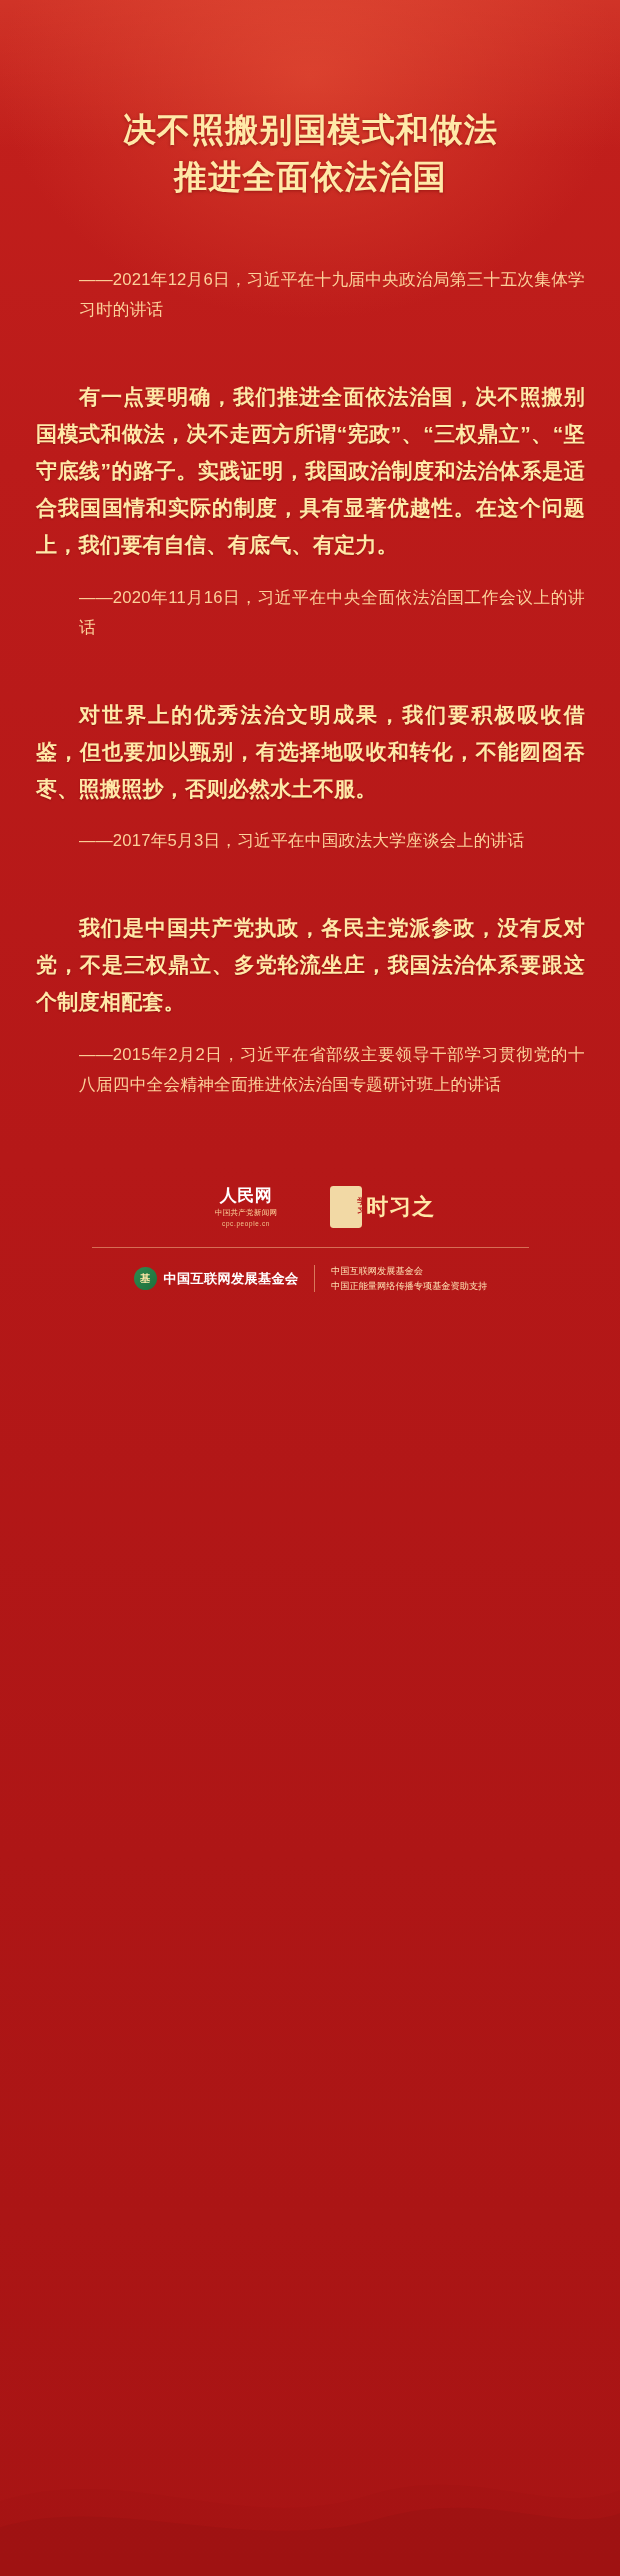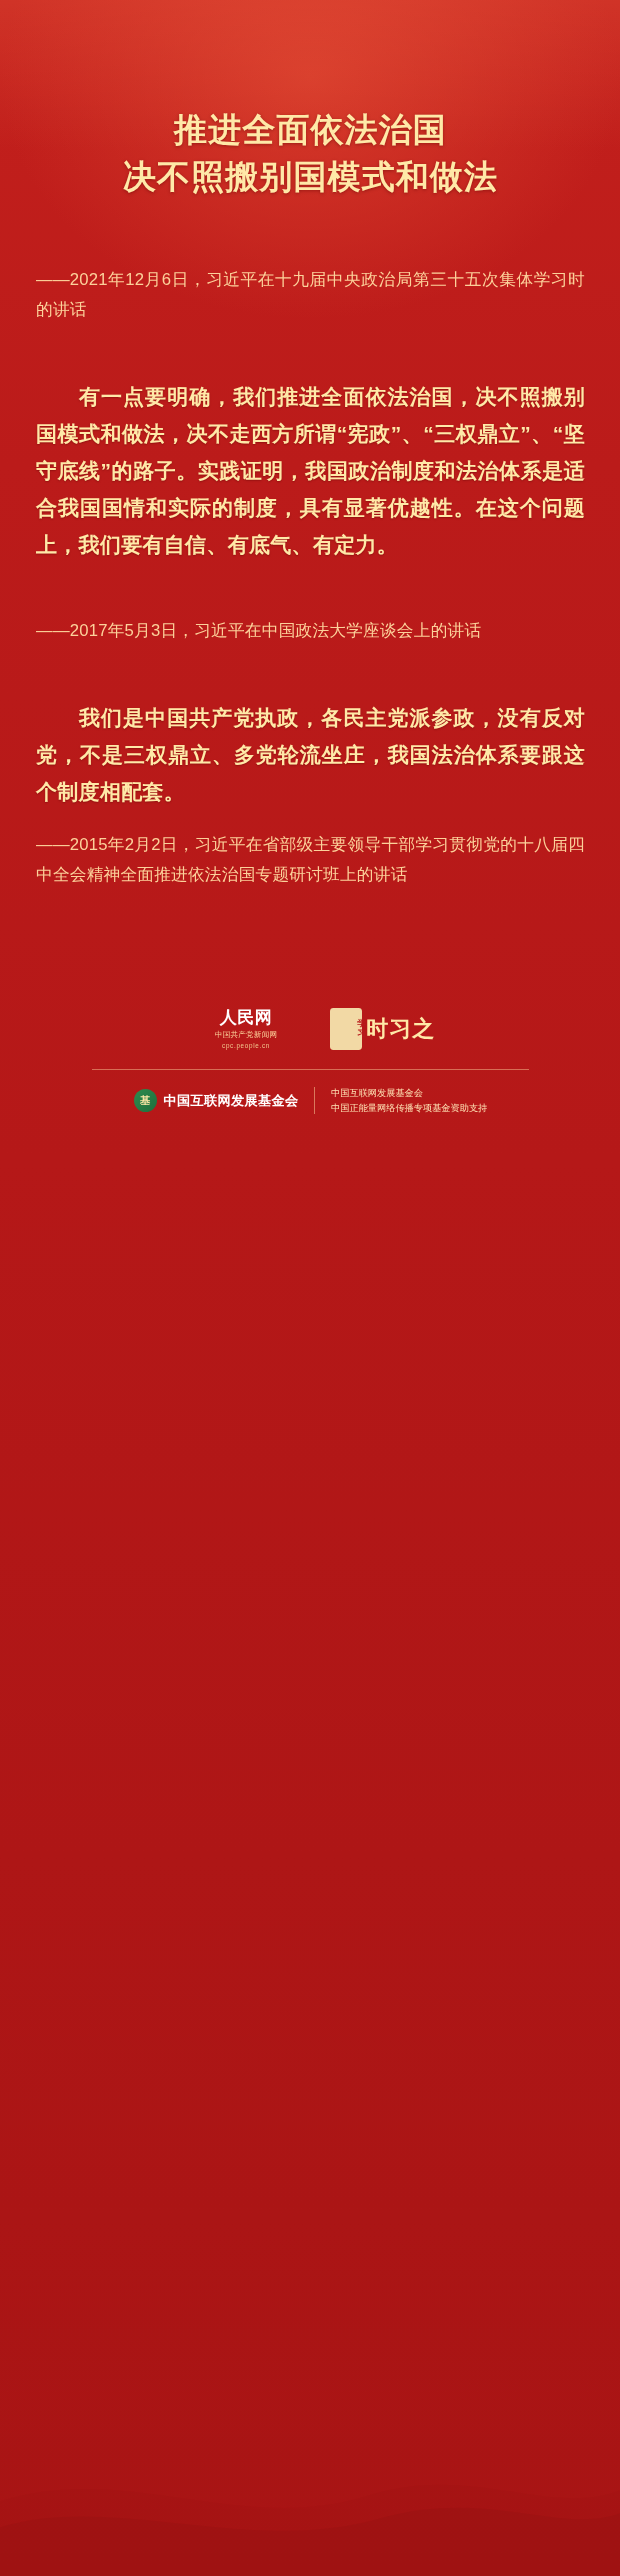--- a/index.html
+++ b/index.html
@@ -60,25 +60,26 @@
     text-shadow: 0 0.6px 1.7px rgba(90,0,0,.4);
   }
   .quote-source {
     margin-top: 19.5px;
     font-size: 16.7px;
     line-height: 30px;
     color: #ffd9a0;
     text-align: justify;
     letter-spacing: 0.2px;
     opacity: .96;
+    margin-left: 43px;
   }
   
   .footer {
     position: relative;
-    margin-top: 118px;
+    margin-top: 86px;
     padding-bottom: 69px;
   }
   .logo-row {
     display: flex;
     align-items: center;
     justify-content: center;
     gap: 23px;
     padding-bottom: 19.5px;
   }
   .rmw-logo {
@@ -148,33 +149,35 @@
   <div class="top-glow"></div>
 
   <svg class="ribbon" viewBox="0 0 1080 430" preserveAspectRatio="none">
     <path d="M0,300 C220,230 420,360 640,290 C820,232 960,330 1080,280 L1080,430 L0,430 Z" fill="#9e1212" opacity="0.55"></path>
     <path d="M0,345 C200,285 430,395 660,330 C850,276 980,360 1080,320 L1080,430 L0,430 Z" fill="#8e0f0f" opacity="0.5"></path>
   </svg>
 
   <div class="content">
 
     <div class="title-block">
+      <div class="title-line">决不照搬别国模式和做法</div>
       <div class="title-line">推进全面依法治国</div>
-      <div class="title-line">决不照搬别国模式和做法</div>
     </div>
 
     <div class="quote-block first">
       <div class="quote-source">——2021年12月6日，习近平在十九届中央政治局第三十五次集体学习时的讲话</div>
     </div>
 
     <div class="quote-block">
       <div class="quote-text">有一点要明确，我们推进全面依法治国，决不照搬别国模式和做法，决不走西方所谓“宪政”、“三权鼎立”、“坚守底线”的路子。实践证明，我国政治制度和法治体系是适合我国国情和实际的制度，具有显著优越性。在这个问题上，我们要有自信、有底气、有定力。</div>
+      <div class="quote-source">——2020年11月16日，习近平在中央全面依法治国工作会议上的讲话</div>
     </div>
 
     <div class="quote-block">
+      <div class="quote-text">对世界上的优秀法治文明成果，我们要积极吸收借鉴，但也要加以甄别，有选择地吸收和转化，不能囫囵吞枣、照搬照抄，否则必然水土不服。</div>
       <div class="quote-source">——2017年5月3日，习近平在中国政法大学座谈会上的讲话</div>
     </div>
 
     <div class="quote-block">
       <div class="quote-text">我们是中国共产党执政，各民主党派参政，没有反对党，不是三权鼎立、多党轮流坐庄，我国法治体系要跟这个制度相配套。</div>
       <div class="quote-source">——2015年2月2日，习近平在省部级主要领导干部学习贯彻党的十八届四中全会精神全面推进依法治国专题研讨班上的讲话</div>
     </div>
 
     <div class="footer">
 

